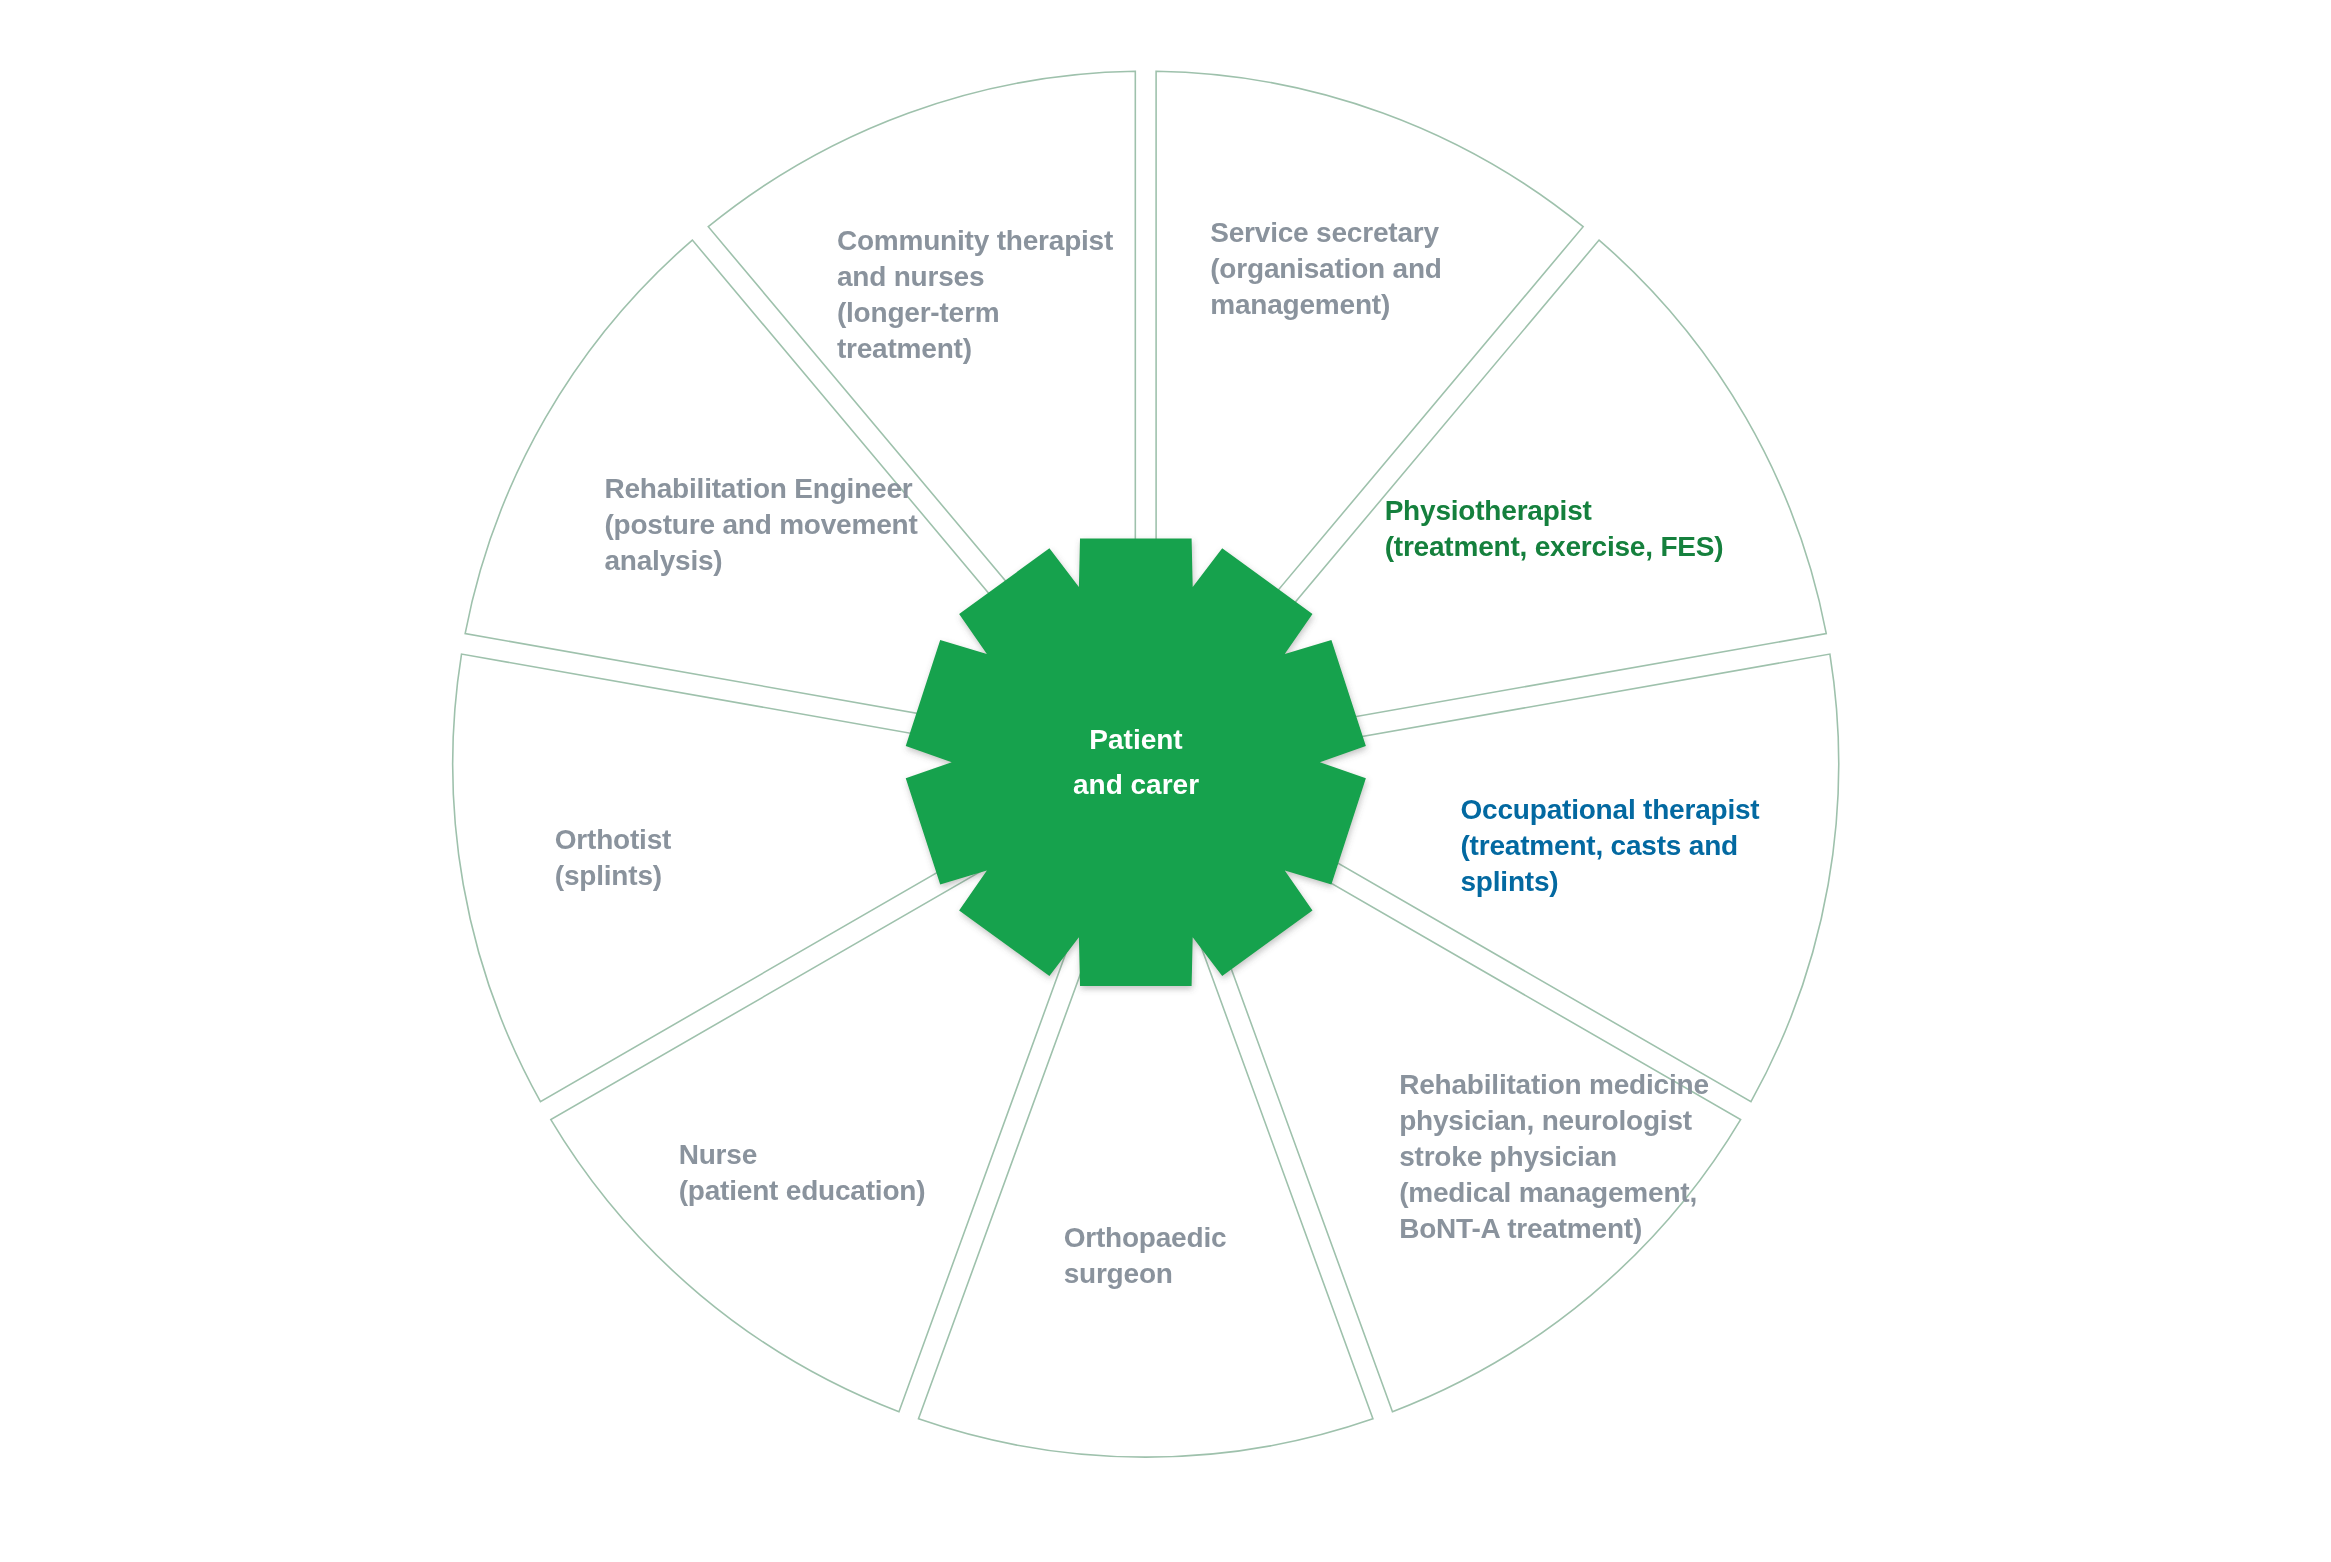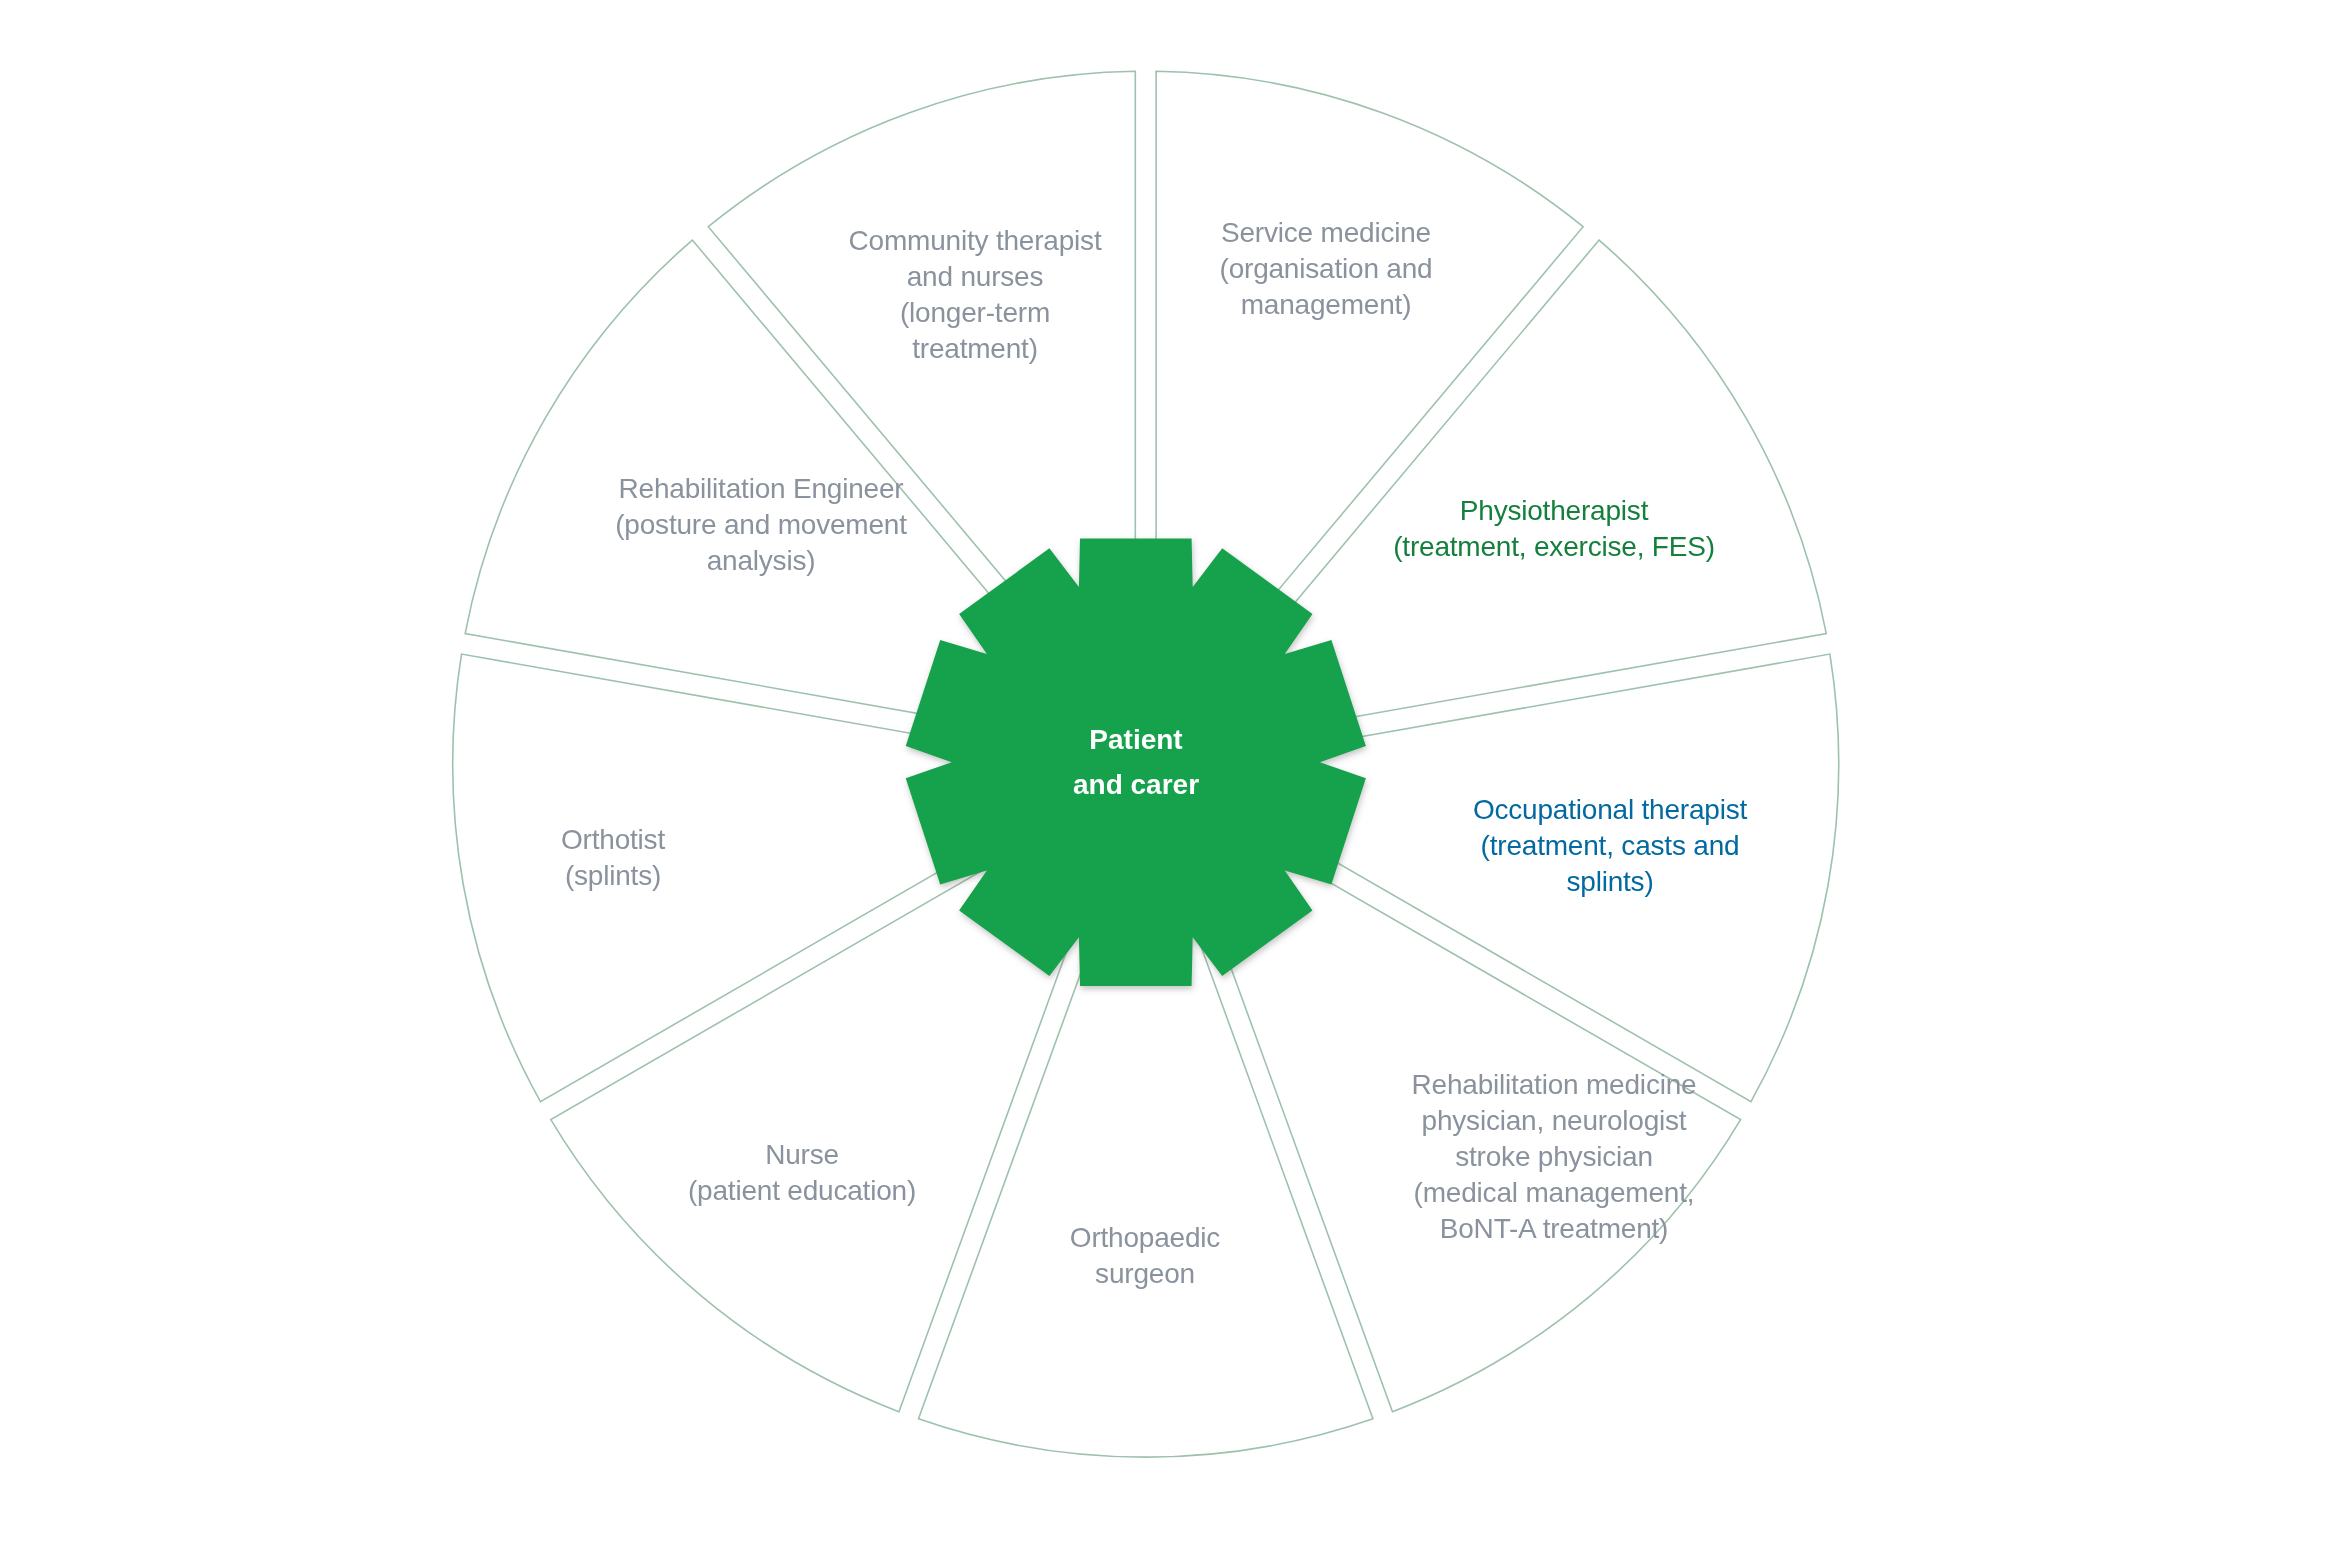--- a/index.html
+++ b/index.html
@@ -7,22 +7,21 @@
     position:relative;
     width:2332px;height:1562px;
     background:#ffffff;
     overflow:hidden;
     font-family:"Liberation Sans","DejaVu Sans",sans-serif;
   }
   .stage svg{position:absolute;left:0;top:0;}
   .seg-label{
     position:absolute;
     transform:translate(-50%,-50%);
-    text-align:center;
-    font-weight:400;
+    font-weight:700;
     font-size:28px;
     line-height:36px;
     letter-spacing:-0.2px;
     white-space:nowrap;
   }
   .seg-label span{display:block;}
   .center-label{
     position:absolute;
     transform:translate(-50%,-50%);
     text-align:center;
@@ -49,21 +48,21 @@
       <path d="M 1199.38 808.59 L 1757.97 1131.09 A 700 700 0 0 1 1406.28 1426.19 L 1185.68 820.09 Z" fill="#FFFFFF" stroke="#9EC1AC" stroke-width="1.6"></path>
       <path d="M 1165.94 827.27 L 1386.55 1433.38 A 700 700 0 0 1 927.45 1433.38 L 1148.06 827.27 Z" fill="#FFFFFF" stroke="#9EC1AC" stroke-width="1.6"></path>
       <path d="M 1128.32 820.09 L 907.72 1426.19 A 700 700 0 0 1 556.03 1131.09 L 1114.62 808.59 Z" fill="#FFFFFF" stroke="#9EC1AC" stroke-width="1.6"></path>
       <path d="M 1104.12 790.41 L 545.53 1112.91 A 700 700 0 0 1 465.81 660.79 L 1101.01 772.79 Z" fill="#FFFFFF" stroke="#9EC1AC" stroke-width="1.6"></path>
       <path d="M 1104.66 752.11 L 469.46 640.11 A 700 700 0 0 1 699.01 242.52 L 1113.60 736.62 Z" fill="#FFFFFF" stroke="#9EC1AC" stroke-width="1.6"></path>
       <path d="M 1129.69 723.12 L 715.09 229.02 A 700 700 0 0 1 1146.50 72.00 L 1146.50 717.00 Z" fill="#FFFFFF" stroke="#9EC1AC" stroke-width="1.6"></path>
       <polygon points="1090.63,543.92 1203.37,543.92 1204.48,593.10 1234.28,553.97 1325.49,620.23 1297.48,660.67 1344.60,646.53 1379.43,753.75 1333.00,770.00 1379.43,786.25 1344.60,893.47 1297.48,879.33 1325.49,919.77 1234.28,986.03 1204.48,946.90 1203.37,996.08 1090.63,996.08 1089.52,946.90 1059.72,986.03 968.51,919.77 996.52,879.33 949.40,893.47 914.57,786.25 961.00,770.00 914.57,753.75 949.40,646.53 996.52,660.67 968.51,620.23 1059.72,553.97 1089.52,593.10" fill="#17A24D" filter="url(#starShadow)"></polygon>
     </svg>
   <div id="labels">
       <div class="seg-label" style="left: 1326px; top: 269px; color: rgb(138, 147, 157);">
-        <span>Service medicine</span>
+        <span>Service secretary</span>
         <span>(organisation and</span>
         <span>management)</span>
       </div>
       <div class="seg-label" style="left: 1554px; top: 529px; color: #15803d;">
         <span>Physiotherapist</span>
         <span>(treatment, exercise, FES)</span>
       </div>
       <div class="seg-label" style="left: 1610px; top: 846px; color: #0369a1;">
         <span>Occupational therapist</span>
         <span>(treatment, casts and</span>

